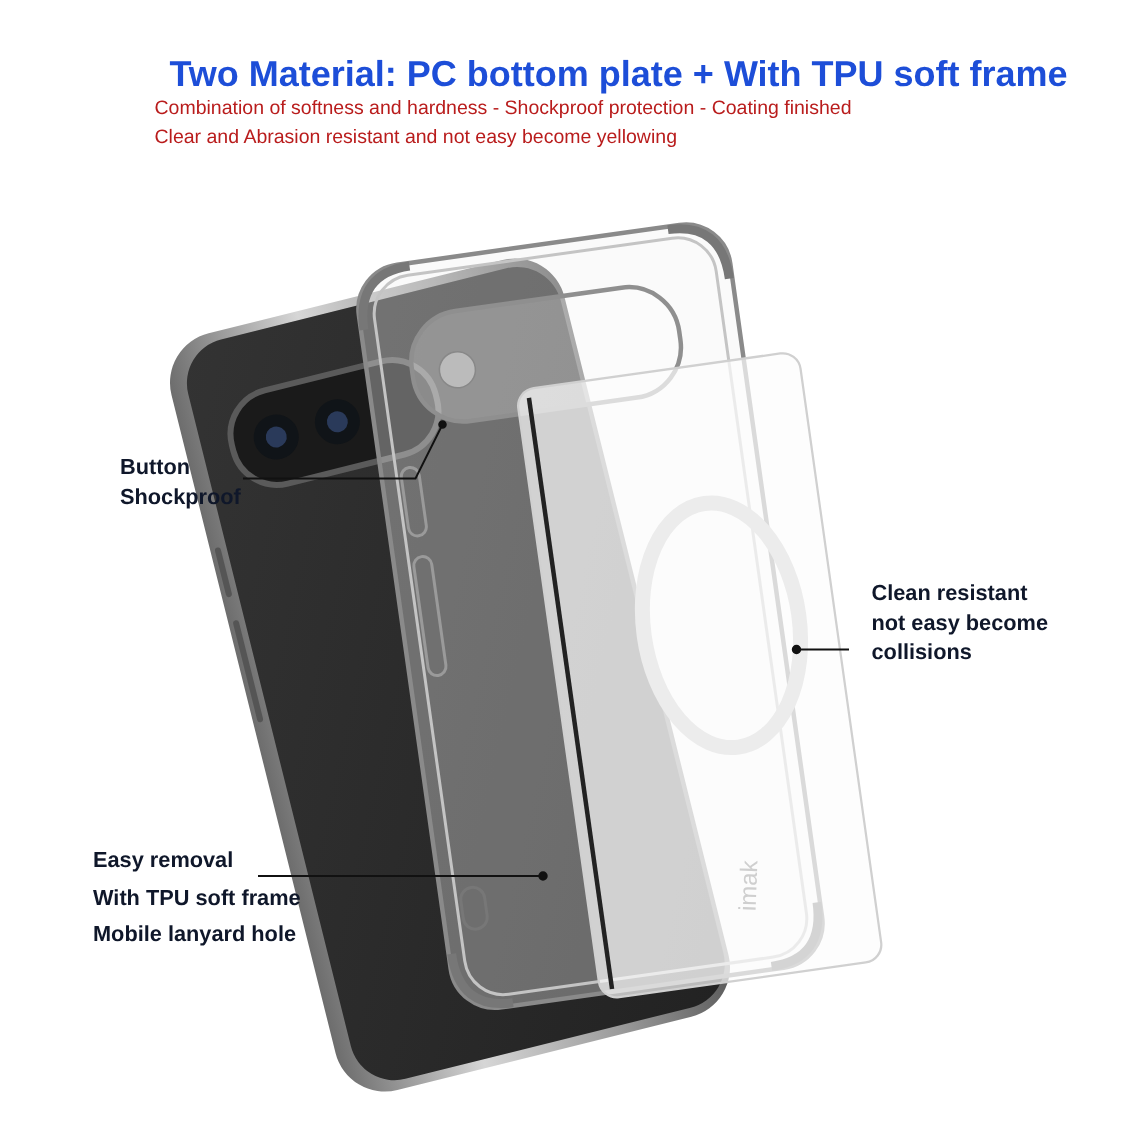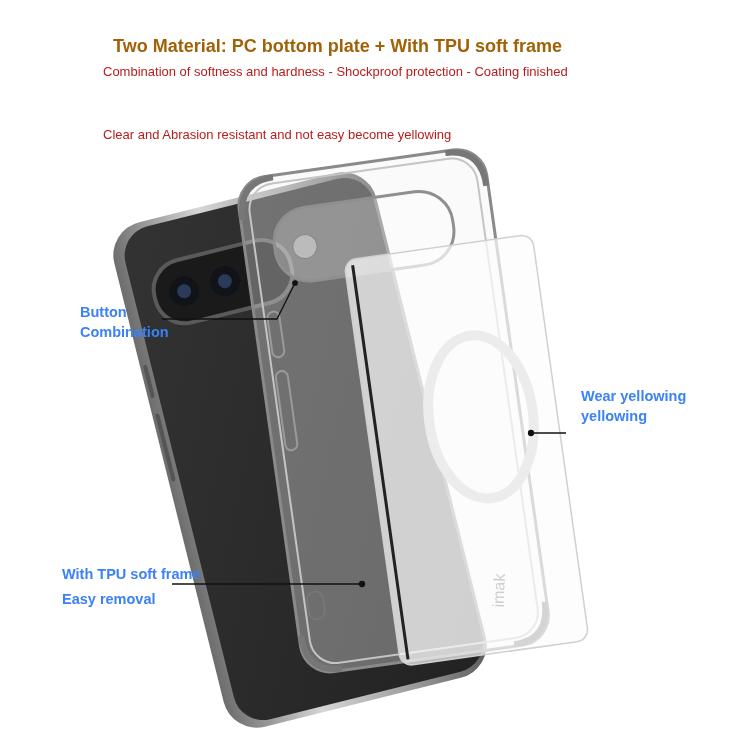--- a/index.html
+++ b/index.html
@@ -1,24 +1,24 @@
 <!DOCTYPE html>
 <html><head>
 <meta charset="utf-8">
 <style>
   html, body { margin: 0; padding: 0; background: #ffffff; }
   body { width: 750px; height: 750px; position: relative; overflow: hidden;
          font-family: "Liberation Sans", sans-serif; color: #111; }
-  .title { position: absolute; left: 113px; top: 36px; font-size: 18px; font-weight: bold;
-           color: #a16207; letter-spacing: 0; white-space: nowrap; }
+  .title { position: absolute; left: 113px; top: 36px; font-size: 24px; font-weight: bold;
+           color: #1d4ed8; letter-spacing: 0; white-space: nowrap; }
   .sub { position: absolute; left: 103px; font-size: 13px; color: #b91c1c; white-space: nowrap; }
   .sub1 { top: 64px; }
-  .sub2 { top: 83px; margin-top: 44px; }
+  .sub2 { top: 83px; }
 
-  .callout { position: absolute; font-size: 14.5px; font-weight: bold; color: #3b82f6;
+  .callout { position: absolute; font-size: 14.5px; font-weight: bold; color: #0f172a;
              line-height: 20px; white-space: nowrap; }
   .callout-left-top { left: 80px; top: 302px; }
   .callout-right { left: 581px; top: 387px; line-height: 19.5px; }
   .callout-bottom { left: 62px; top: 562px; line-height: 24.5px; }
 
   .scene { position: absolute; left: 0; top: 0; width: 750px; height: 750px; }
 </style>
 </head>
 <body>
 
@@ -85,24 +85,26 @@
     <circle cx="295" cy="283" r="2.2" fill="#111"></circle>
     <line x1="531" y1="433" x2="566" y2="433"></line>
     <circle cx="531" cy="433" r="2.5" fill="#111"></circle>
     <line x1="172" y1="584" x2="362" y2="584"></line>
     <circle cx="362" cy="584" r="2.5" fill="#111"></circle>
   </g>
 </svg>
 
 <div class="callout callout-left-top">
   <div>Button</div>
-  <div>Combination</div>
+  <div>Shockproof</div>
 </div>
 
 <div class="callout callout-right">
-  <div>Wear yellowing</div>
-  <div>yellowing</div>
+  <div>Clean resistant</div>
+  <div>not easy become</div>
+  <div>collisions</div>
 </div>
 
 <div class="callout callout-bottom">
+  <div>Easy removal</div>
   <div>With TPU soft frame</div>
-  <div>Easy removal</div>
+  <div>Mobile lanyard hole</div>
 </div>
 
 </body></html>

